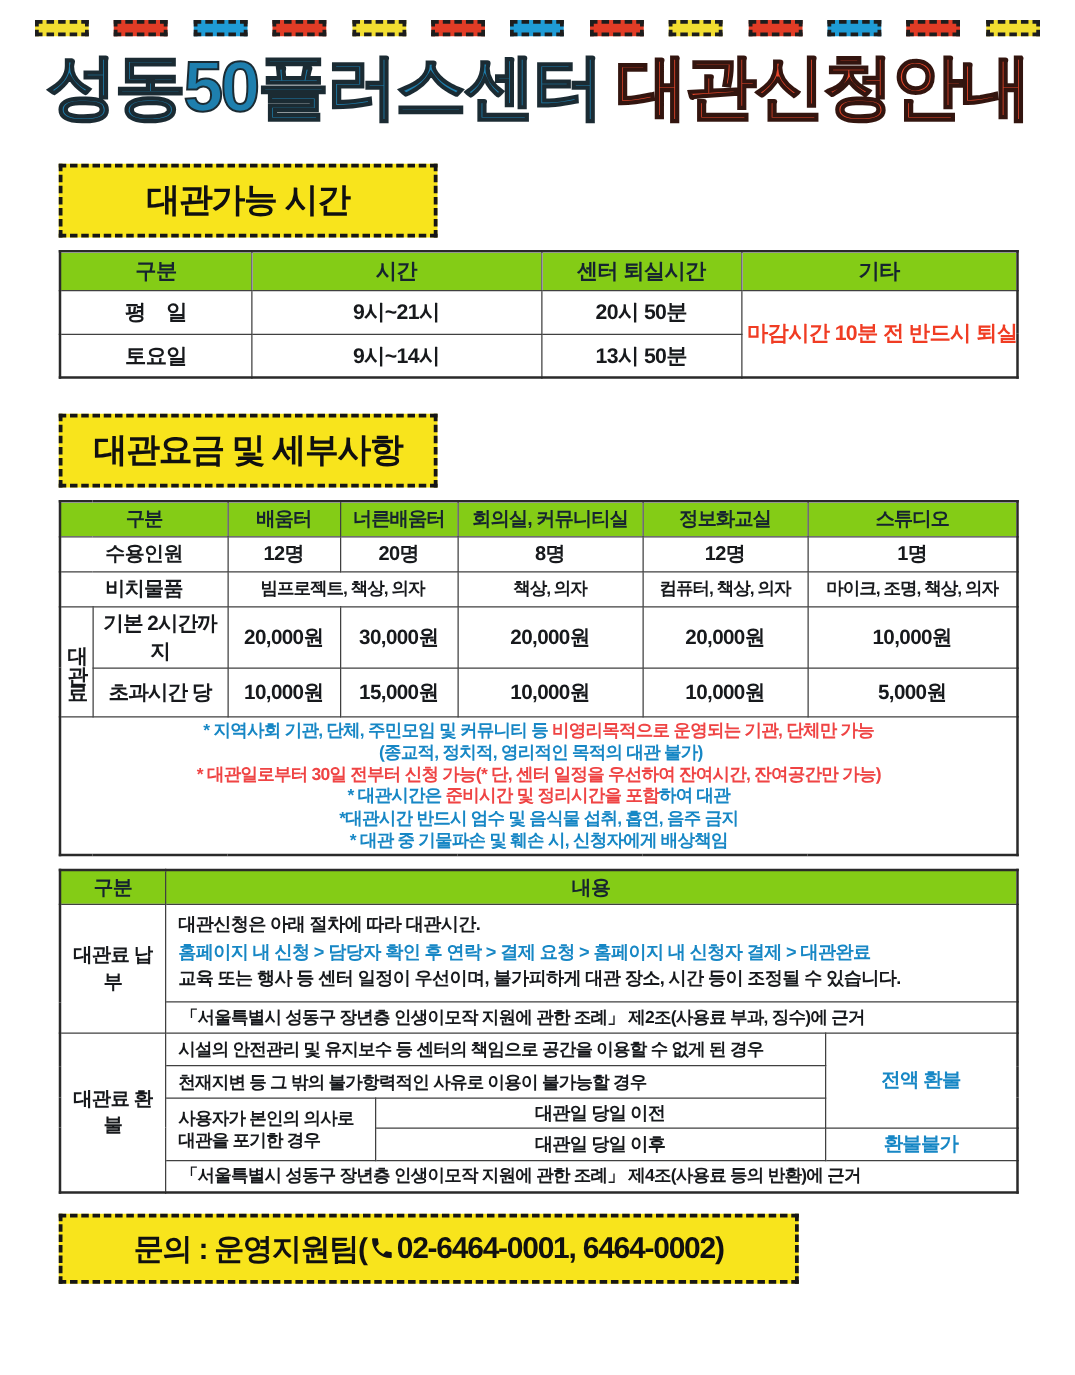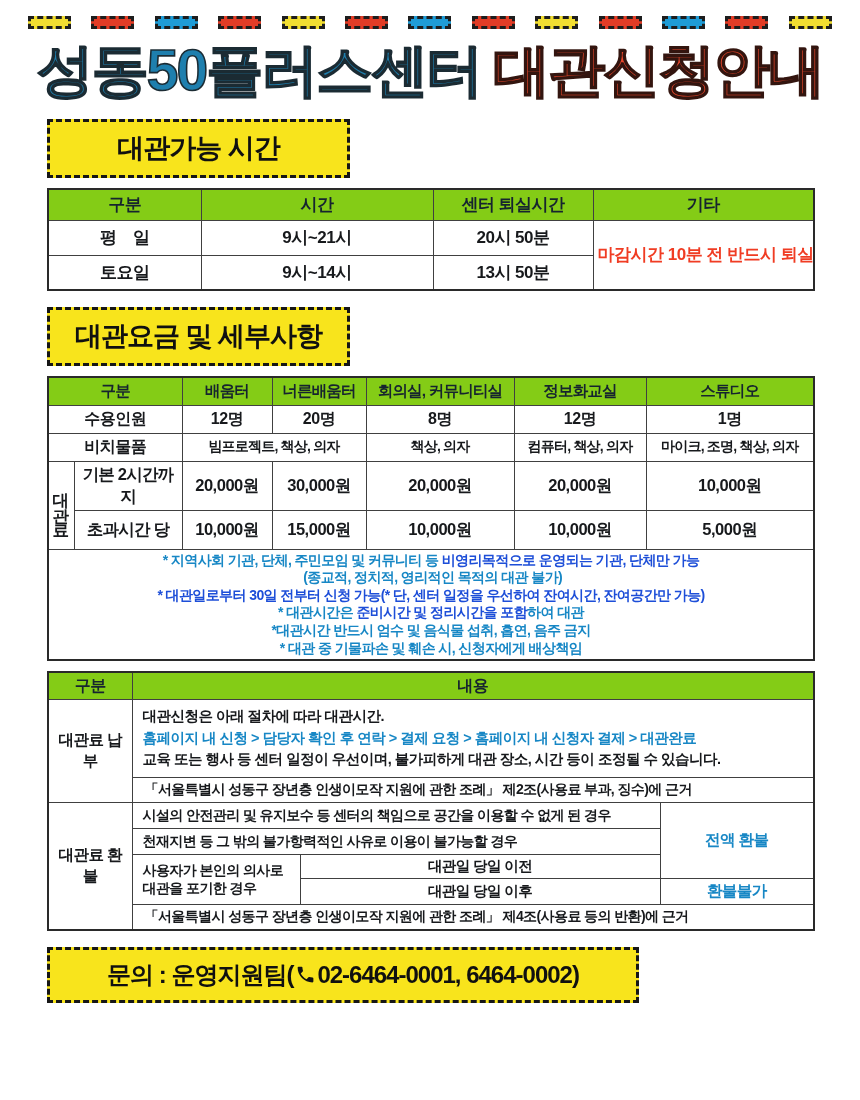--- a/index.html
+++ b/index.html
@@ -14,21 +14,21 @@
   
   .title {
     margin:8px 0 0; text-align:center; white-space:nowrap;
     font-size:57px; font-weight:900; letter-spacing:-2px; line-height:1.16;
   }
   .t-blue { color:#1e7fae; -webkit-text-stroke:1.6px #1b2b33; }
   .t-red  { color:#e8472b; -webkit-text-stroke:1.6px #33150f; margin-left:12px; }
 
   
   .sec-head {
-    box-sizing:border-box; margin:16px 0 0 47px; width:303px;
+    box-sizing:border-box; margin:28px 0 0 47px; width:303px;
     background:#f8e41c; border:3px dashed #161616; color:#101010;
     text-align:center; font-size:27px; font-weight:800; letter-spacing:-1px;
     padding:8px 0 9px;
   }
 
   
   .tbl {
     border-collapse:collapse; margin:10px 0 0 47px; width:766px;
     table-layout:fixed; border:2.5px solid #2a2a2a;
   }
@@ -51,21 +51,21 @@
   .t2 .row-fee td { height:39px; font-size:16.5px; }
   .t2 .fee-label { font-size:15.5px; letter-spacing:-0.8px; }
   .t2 .equip { font-size:14px; letter-spacing:-0.8px; padding:2px 1px; }
   .vert {
     writing-mode:vertical-rl; text-orientation:upright;
     font-size:15px; padding:0; letter-spacing:2px; font-weight:700;
   }
   .notes-cell { text-align:left; padding:7px 10px 8px; }
   .note-line { font-size:14px; line-height:1.26; letter-spacing:-0.6px; white-space:pre-wrap; font-weight:700; }
   .blue { color:#1787c5; }
-  .red  { color:#1d4ed8; }
+  .red  { color:#ef4444; }
 
   
   .t3 th { font-size:16px; height:27px; letter-spacing:-0.5px; }
   .t3 td { font-size:15px; letter-spacing:-0.6px; }
   .t3 .label-cell { font-size:15.5px; }
   .t3 .content-cell { text-align:left; padding:6px 10px; line-height:1.5; }
   .t3 .content-line { font-size:14.5px; letter-spacing:-0.5px; font-weight:700; white-space:nowrap; }
   .t3 .basis-cell { text-align:left; padding:3px 12px; font-size:14px; height:25px; white-space:nowrap; }
   .t3 .case-cell { text-align:left; padding:3px 10px; font-size:14px; height:25px; line-height:1.35; }
   .t3 .mid-cell { font-size:14.5px; height:23px; }

